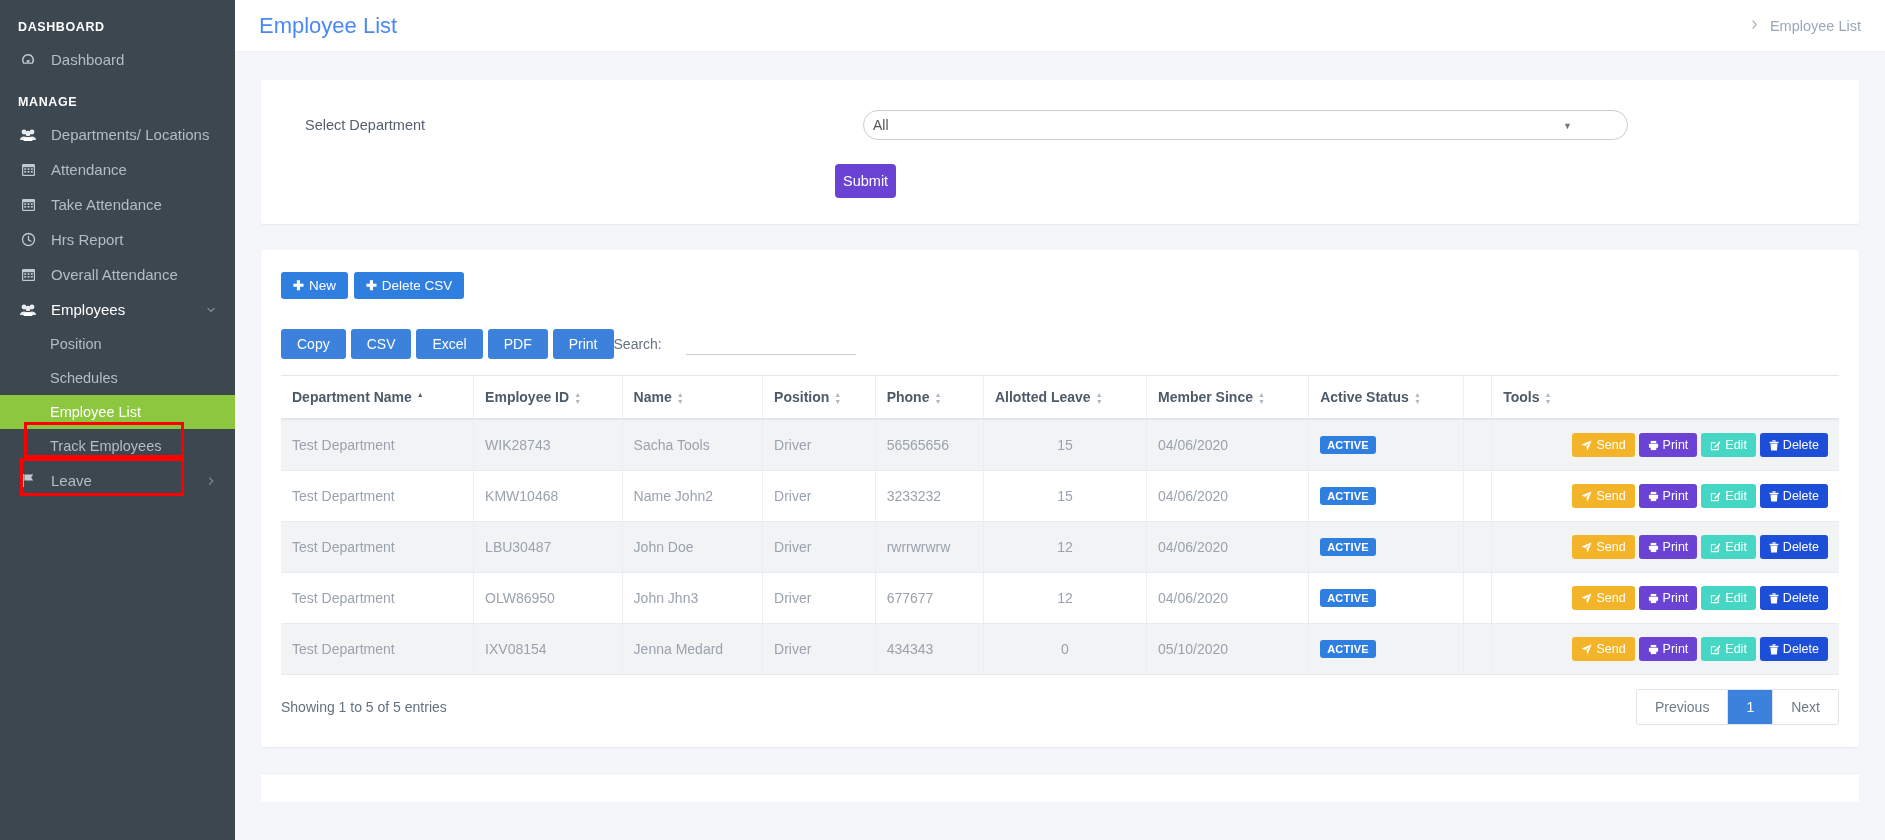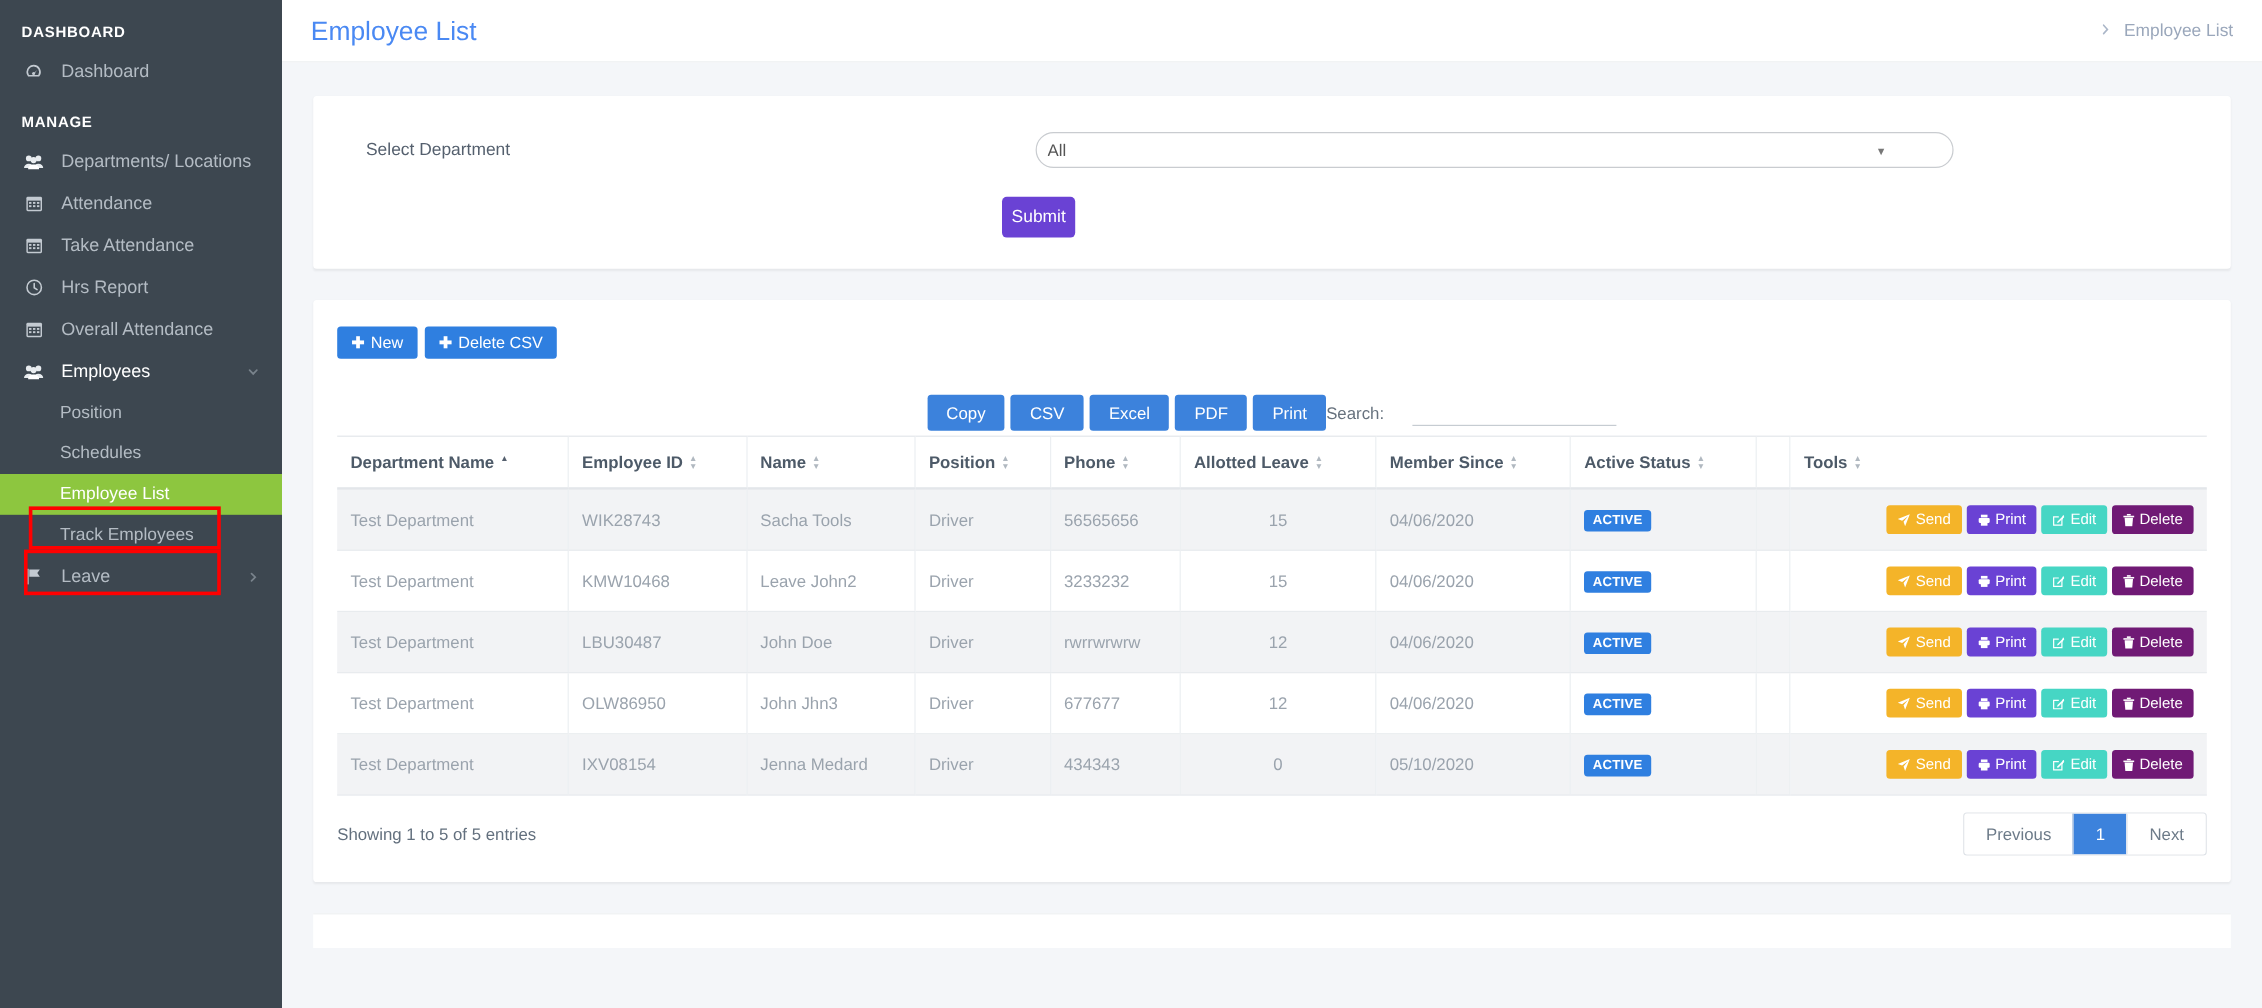--- a/index.html
+++ b/index.html
@@ -91,21 +91,21 @@
   .table-card { padding: 22px 20px 22px 20px; }
   .top-btns { display: flex; gap: 6px; margin-bottom: 30px; }
   .btn-blue {
     background: #2f7fe0; color: #fff; border: none; border-radius: 3px;
     font-size: 13.5px; padding: 6px 12px; cursor: pointer;
     display: inline-flex; align-items: center; gap: 5px;
     font-family: "Liberation Sans", sans-serif;
   }
   .plus { font-size: 13px; font-weight: bold; }
 
-  .dt-head { display: flex; align-items: center; justify-content: center; margin-bottom: 4px; }
+  .dt-head { display: flex; align-items: center; justify-content: flex-start; margin-bottom: 16px; }
   .export-btns { display: flex; gap: 5px; }
   .btn-export {
     background: #3c82dc; color: #fff; border: none; border-radius: 3px;
     font-size: 14px; padding: 7px 16px; cursor: pointer;
     font-family: "Liberation Sans", sans-serif;
   }
   .search-box { display: flex; align-items: center; gap: 24px; font-size: 14px; color: #67727e; }
   .search-box input {
     border: none; border-bottom: 1px solid #c6ccd2; outline: none;
     width: 170px; font-size: 14px; padding: 2px 4px;
@@ -147,21 +147,21 @@
   .act {
     border: none; border-radius: 3px; color: #ffffff;
     font-size: 12.5px; padding: 5px 9px; cursor: pointer;
     display: inline-flex; align-items: center; gap: 4px;
     font-family: "Liberation Sans", sans-serif; white-space: nowrap;
   }
   .act svg { display: block; }
   .act.send   { background: #f4b429; }
   .act.print  { background: #6a42d4; }
   .act.edit   { background: #46d6c4; }
-  .act.delete { background: #701a75; }
+  .act.delete { background: #1d4ed8; }
 
   .dt-foot { display: flex; align-items: center; justify-content: space-between; margin-top: 14px; }
   .dt-info { font-size: 14px; color: #63707e; }
   .pager { display: flex; border: 1px solid #dfe3e8; border-radius: 3px; overflow: hidden; }
   .pager button {
     background: #ffffff; border: none; border-left: 1px solid #dfe3e8;
     font-size: 14px; color: #6d7b89; padding: 9px 18px; cursor: pointer;
     font-family: "Liberation Sans", sans-serif;
   }
   .pager button:first-child { border-left: none; }
@@ -481,21 +481,21 @@
                         </svg>
                       </span>
                       <span>Delete</span>
                     </button>
                 </span>
               </td>
             </tr>
             <tr>
               <td>Test Department</td>
               <td>KMW10468</td>
-              <td>Leave John2</td>
+              <td>Name John2</td>
               <td>Driver</td>
               <td>3233232</td>
               <td class="num">15</td>
               <td>04/06/2020</td>
               <td><span class="badge-active">ACTIVE</span></td>
               <td></td>
               <td class="tools">
                 <span class="act-group">
                   <button class="act send">
                       <span>

